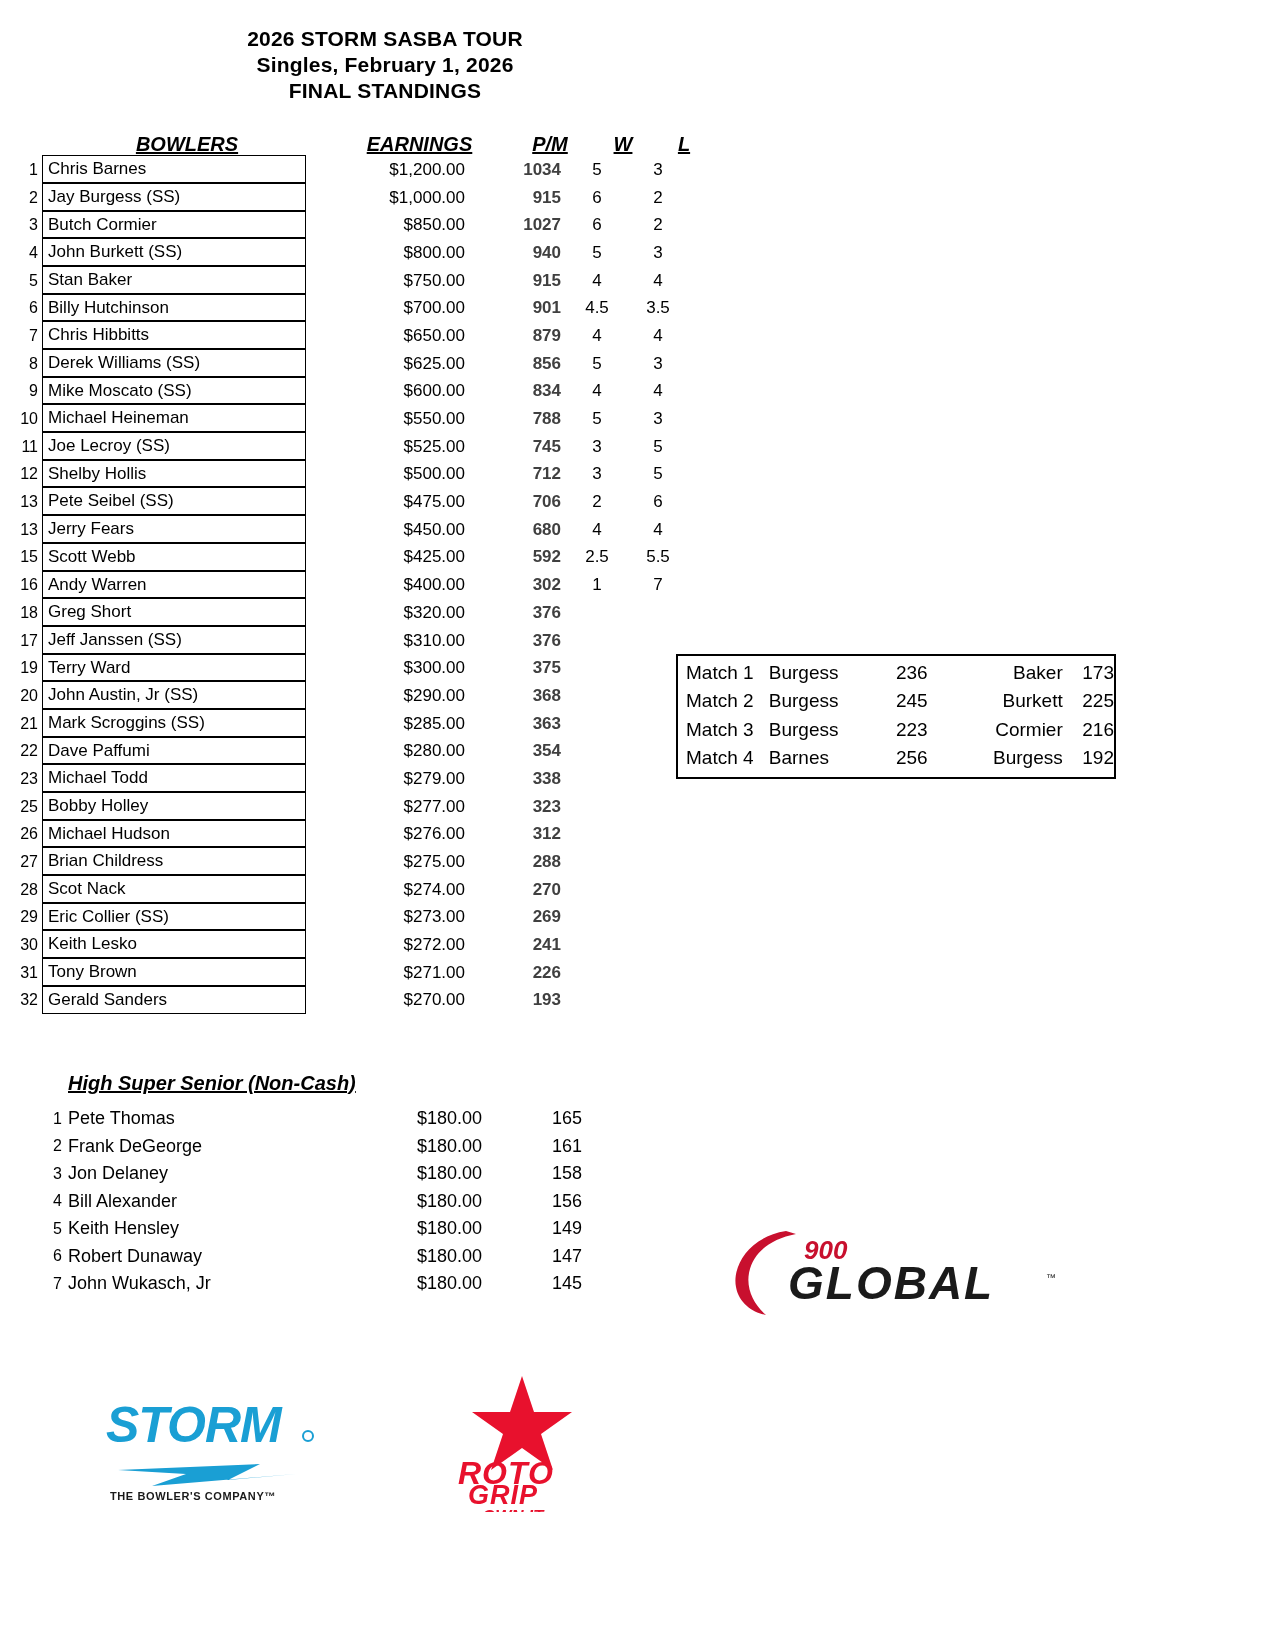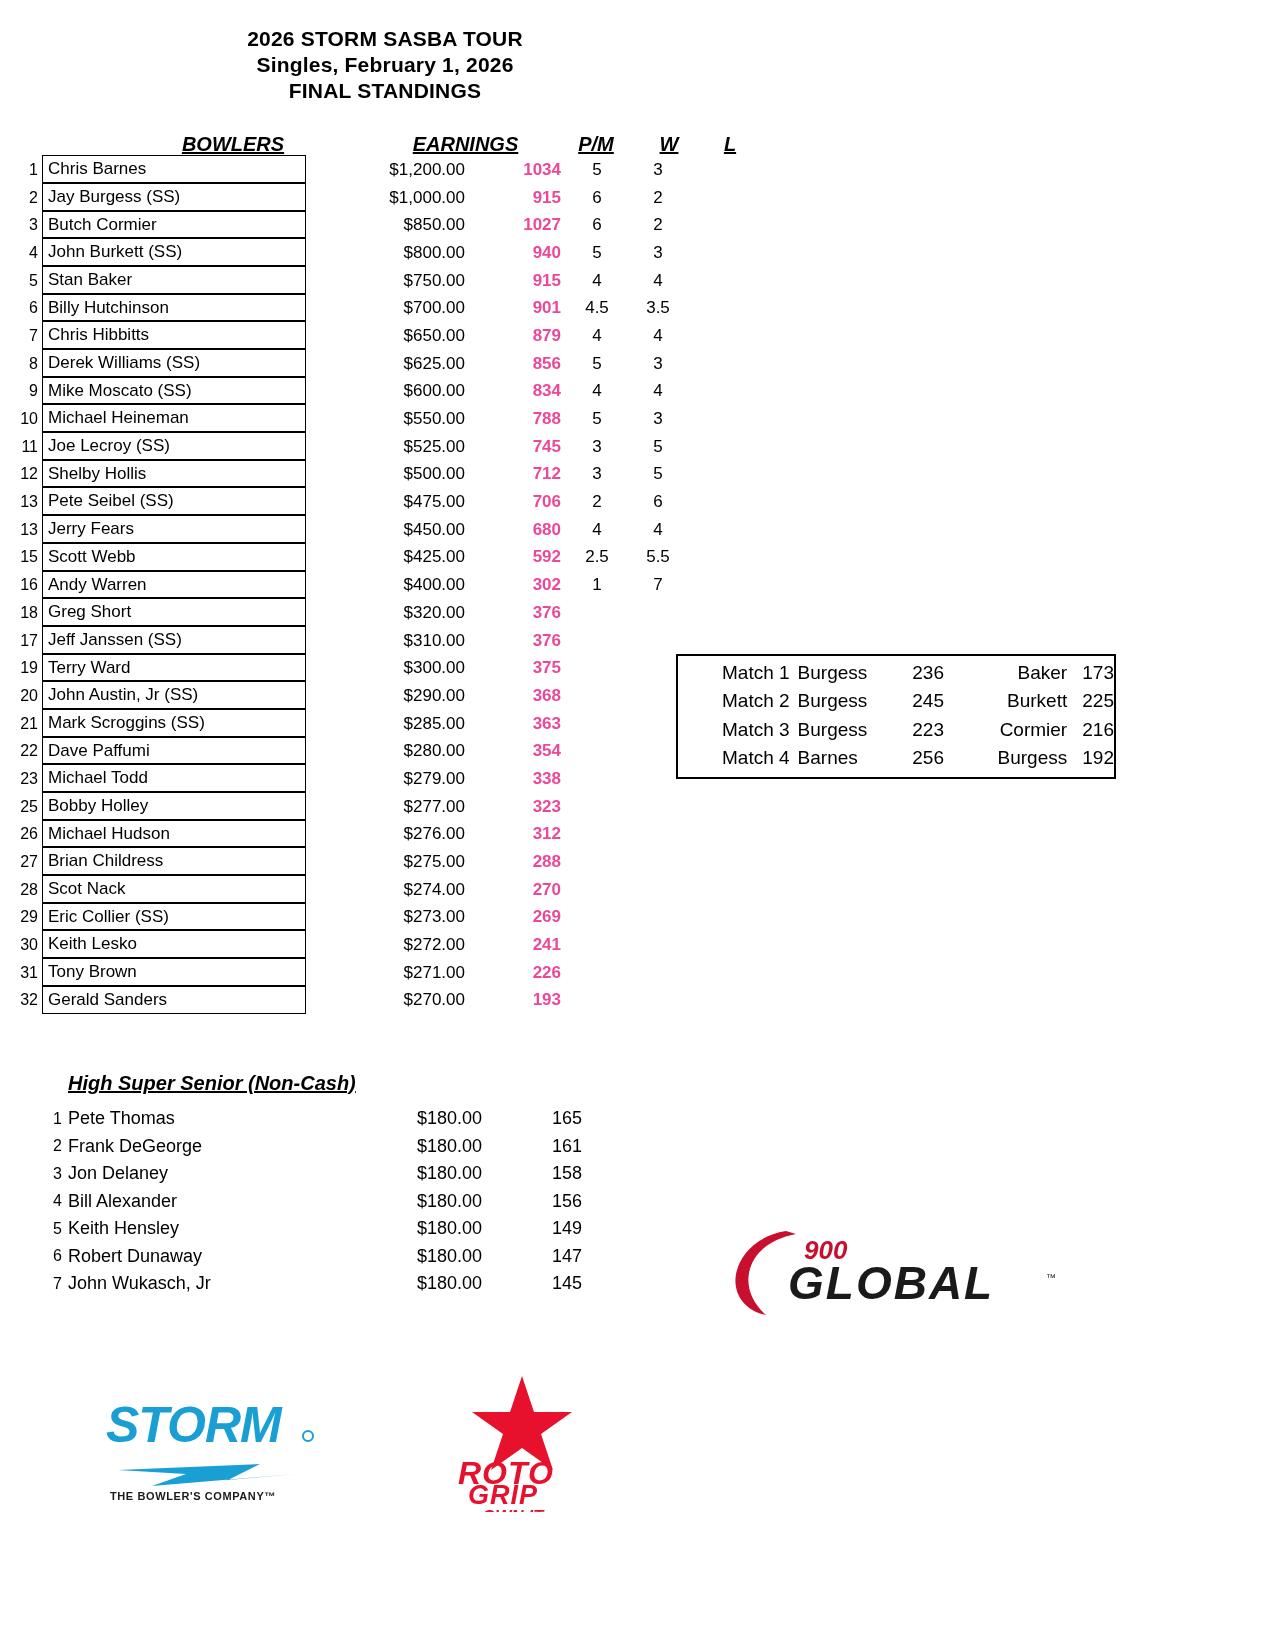--- a/index.html
+++ b/index.html
@@ -33,21 +33,20 @@
   .standings {
     position: absolute;
     left: 0px;
     top: 126px;
     width: 780px;
   }
   .hdr-row {
     display: flex;
     align-items: flex-end;
     height: 30px;
-    margin-left: 46px;
   }
   .hdr {
     font-weight: bold;
     font-style: italic;
     font-size: 20px;
     text-decoration: underline;
     text-align: center;
   }
 
   .hdr-name { width: 290px; text-align: center; }
@@ -86,21 +85,21 @@
     width: 175px;
     text-align: right;
     padding-right: 16px;
     box-sizing: border-box;
   }
   .srow .pm {
     width: 86px;
     text-align: right;
     padding-right: 6px;
     box-sizing: border-box;
-    color: #ec4899;
+    color: #404040;
     font-weight: bold;
   }
   .srow .w {
     width: 60px;
     text-align: center;
     box-sizing: border-box;
   }
   .srow .l {
     width: 62px;
     text-align: center;
@@ -119,21 +118,21 @@
     font-size: 19px;
     line-height: 28.4px;
   }
   .ss-title {
     white-space: nowrap;
   }
   .ss-row {
     display: flex;
     white-space: nowrap;
   }
-  .ss-m     { width: 84px; margin-left: 36px; }
+  .ss-m     { width: 84px; }
   .ss-win   { width: 106px; }
   .ss-ws    { width: 92px; text-align: center; padding-right: 14px; box-sizing: border-box; }
   .ss-lose  { width: 100px; text-align: right; }
   .ss-ls    { width: 52px; text-align: right; box-sizing: border-box; }
 
   
   .supersenior {
     position: absolute;
     left: 0px;
     top: 1072px;

